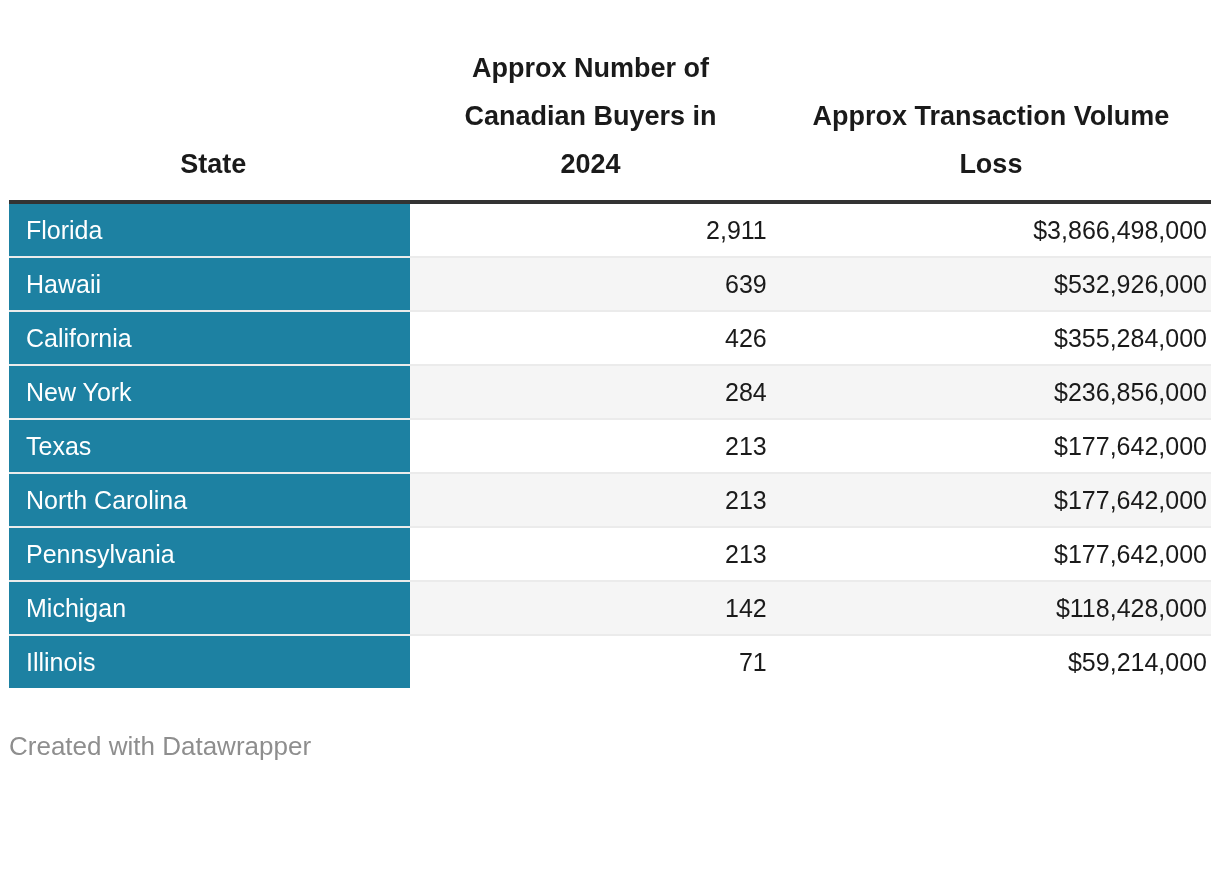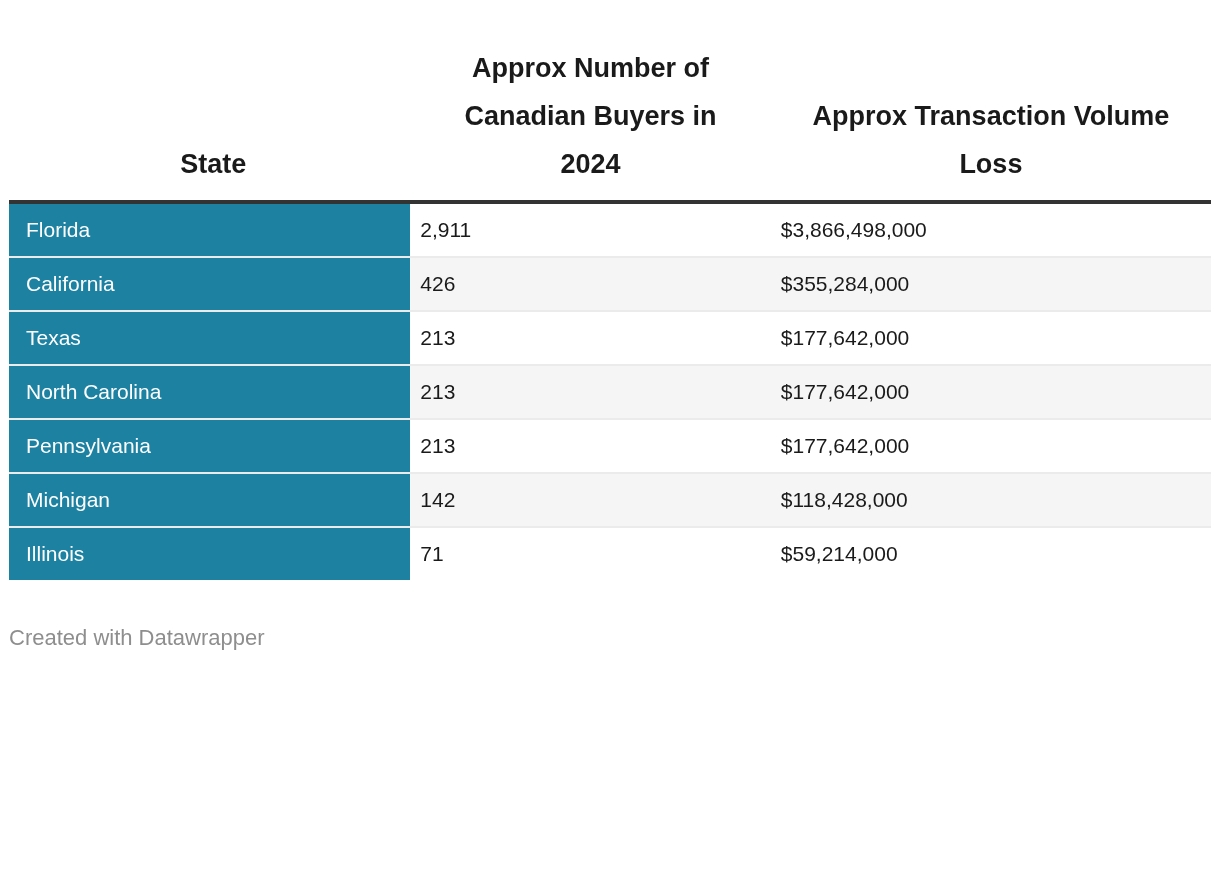--- a/index.html
+++ b/index.html
@@ -36,40 +36,40 @@
   }
   th.col-buyers { text-align: center; width: 30%; }
   th.col-loss   { text-align: center; width: 37%; }
   th .hdr-wrap {
     display: inline-block;
     vertical-align: bottom;
   }
   th.col-buyers .hdr-wrap { max-width: 280px; }
   th.col-loss   .hdr-wrap { max-width: 395px; }
   tbody td {
-    font-size: 21px;
+    font-size: 25px;
     height: 52px;
-    padding: 0 10px;
+    padding: 0 4px;
     color: var(--body-text, #1a1a1a);
     border-top: 2px solid var(--row-border, rgba(0,0,0,0.08));
     white-space: nowrap;
     overflow: hidden;
   }
   tbody tr:first-child td { border-top: none; }
   td.state-cell {
     background: var(--state-column-bg, #1d81a2);
     color: var(--state-text, #ffffff);
     text-align: left;
     padding-left: 17px;
   }
-  td.num-cell { text-align: left; }
+  td.num-cell { text-align: right; }
   tbody tr:nth-child(even) td.num-cell { background: var(--row-alt-bg, #f5f5f5); }
   .footer {
     margin-top: 44px;
-    font-size: 22px;
+    font-size: 26px;
     line-height: 28px;
     color: var(--footer-text, #8e8e8e);
     text-decoration: none;
     display: inline-block;
   }
 </style>
 </head>
 <body>
 
 <div class="page">
@@ -89,27 +89,37 @@
       </tr>
     </thead>
     <tbody id="table-body">
     <tr>
       <td class="state-cell">Florida</td>
       <td class="num-cell buyers-cell">2,911</td>
       <td class="num-cell loss-cell">$3,866,498,000</td>
     </tr>
 
 
+    <tr>
+      <td class="state-cell">Hawaii</td>
+      <td class="num-cell buyers-cell">639</td>
+      <td class="num-cell loss-cell">$532,926,000</td>
+    </tr>
 
     <tr>
       <td class="state-cell">California</td>
       <td class="num-cell buyers-cell">426</td>
       <td class="num-cell loss-cell">$355,284,000</td>
     </tr>
 
+    <tr>
+      <td class="state-cell">New York</td>
+      <td class="num-cell buyers-cell">284</td>
+      <td class="num-cell loss-cell">$236,856,000</td>
+    </tr>
 
     <tr>
       <td class="state-cell">Texas</td>
       <td class="num-cell buyers-cell">213</td>
       <td class="num-cell loss-cell">$177,642,000</td>
     </tr>
 
     <tr>
       <td class="state-cell">North Carolina</td>
       <td class="num-cell buyers-cell">213</td>

